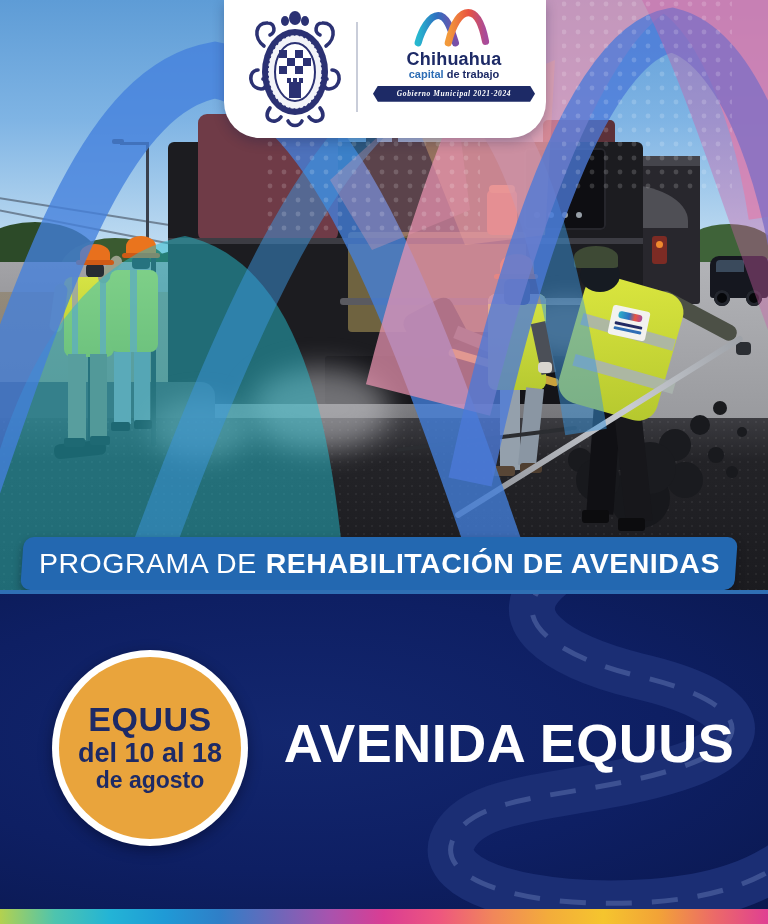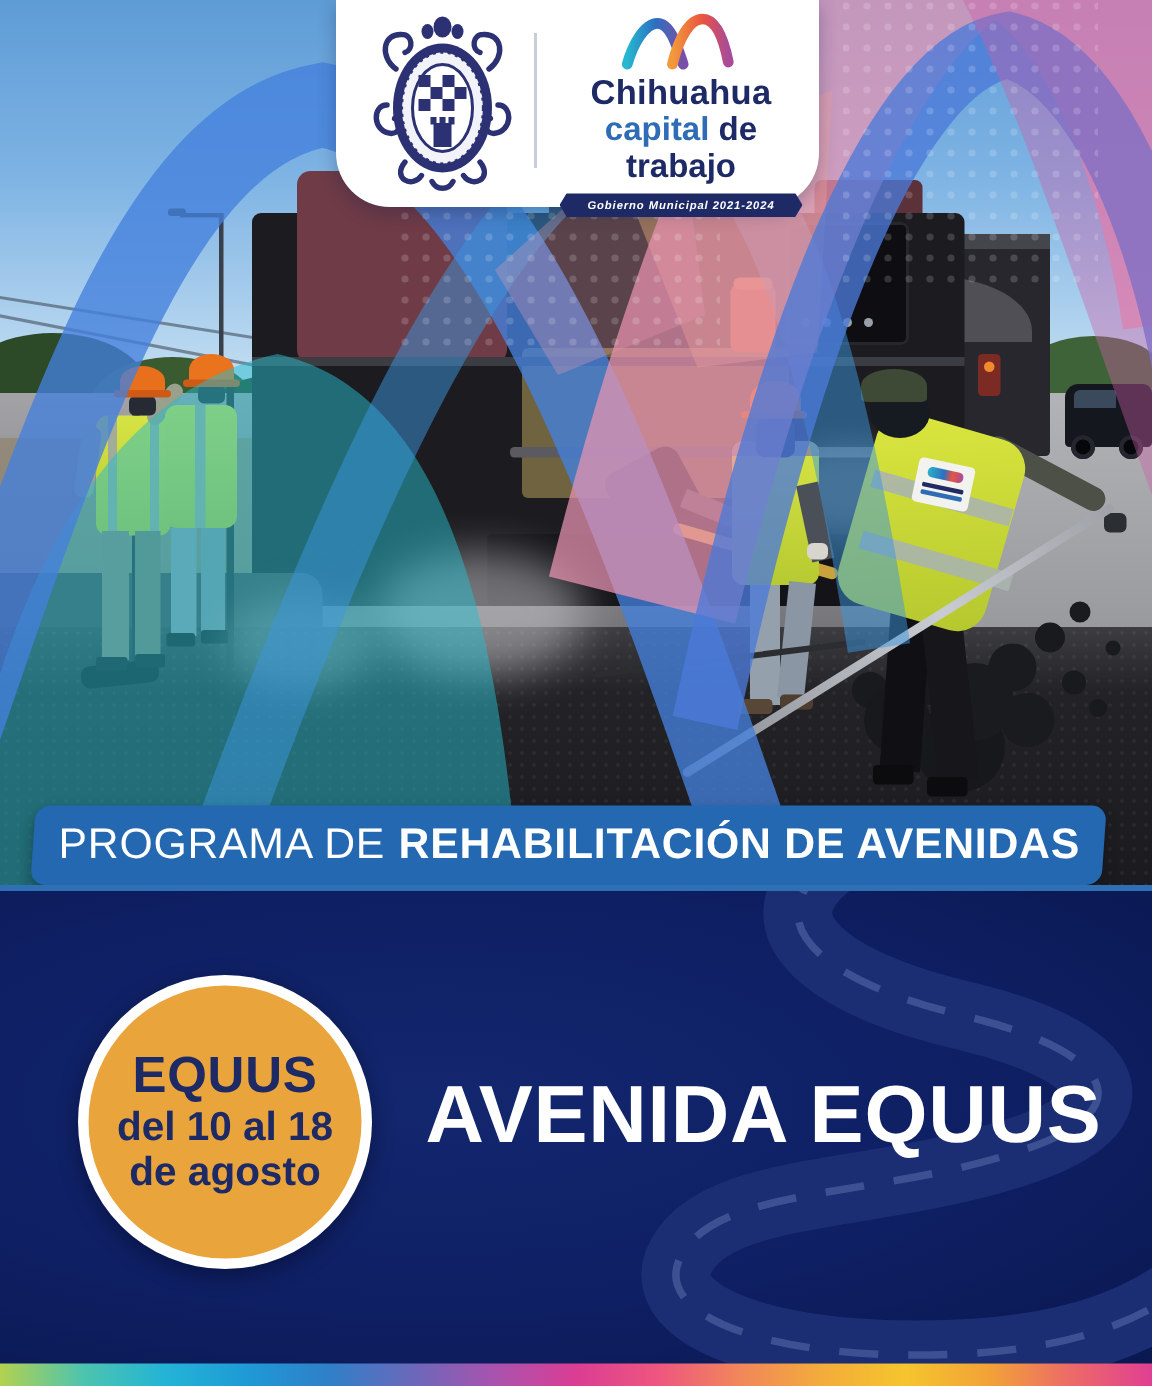--- a/index.html
+++ b/index.html
@@ -159,27 +159,27 @@
 
   .arcs{left:0;top:0;width:768px;height:592px;pointer-events:none;}
 
   
   .card{left:224px;top:0;width:322px;height:138px;background:#fff;border-radius:0 0 36px 36px;
     box-shadow:0 4px 12px rgba(20,30,70,.3);}
   .card .crest{position:absolute;left:24px;top:8px;width:94px;height:120px;}
   .card .divider{position:absolute;left:132px;top:22px;width:2px;height:90px;background:#c9cdd9;}
   .brand{position:absolute;left:140px;top:4px;width:180px;text-align:center;color:var(--text-navy,#222a63);}
   .brand .mlogo{width:86px;height:46px;margin:0 auto;display:block;}
-  .brand .city{font-size:23px;font-weight:bold;letter-spacing:.2px;line-height:1.0;margin-top:0;}
-  .brand .tag{font-size:22px;font-weight:bold;line-height:1.15;}
+  .brand .city{font-size:18px;font-weight:bold;letter-spacing:.2px;line-height:1.0;margin-top:0;}
+  .brand .tag{font-size:11px;font-weight:bold;line-height:1.15;}
   .brand .tag .hl{color:#2e6db5;}
   .ribbon{margin:5px auto 0;width:162px;height:16px;background:var(--text-navy,#222a63);
     clip-path:polygon(3% 0,97% 0,100% 50%,97% 100%,3% 100%,0 50%);
     color:#fff;font-size:7.5px;font-style:italic;font-weight:bold;letter-spacing:.6px;
-    display:flex;align-items:center;justify-content:center;}
+    display:flex;align-items:center;justify-content:center;font-family:Liberation Serif, serif;}
 
   
   .banner{left:22px;top:537px;width:714px;height:53px;background:var(--banner-blue,#2368b1);
     border-radius:10px;transform:skewX(-4deg);box-shadow:0 4px 9px rgba(0,0,20,.35);
     display:flex;align-items:center;justify-content:center;}
   .banner-inner{transform:skewX(4deg);color:#fff;font-size:28.5px;letter-spacing:.5px;white-space:nowrap;}
   .banner-inner .pfx{font-weight:normal;}
   .banner-inner .ttl{font-weight:bold;margin-left:9px;}
 
   
@@ -188,21 +188,21 @@
   .navy-topline{left:0;top:590px;width:768px;height:4px;background:#2f6fb4;}
   .roadgfx{position:absolute;left:0;top:0;width:768px;height:319px;}
 
   .badge{left:52px;top:650px;width:196px;height:196px;background:#fff;border-radius:50%;
     box-shadow:0 4px 14px rgba(0,0,20,.4);}
   .badge-core{position:absolute;left:7px;top:7px;width:182px;height:182px;border-radius:50%;
     background:var(--badge-orange,#e9a43c);display:flex;flex-direction:column;align-items:center;justify-content:center;
     color:var(--text-navy,#14235e);text-align:center;}
   .badge .l1{font-size:34px;font-weight:bold;letter-spacing:.5px;line-height:1.05;}
   .badge .l2{font-size:27px;font-weight:bold;line-height:1.12;}
-  .badge .l3{font-size:27px;font-weight:bold;line-height:1.12;}
+  .badge .l3{font-size:23px;font-weight:bold;line-height:1.12;}
 
   .avenue{left:256px;top:712px;width:506px;text-align:center;color:#fff;
     font-size:54px;font-weight:bold;letter-spacing:.5px;white-space:nowrap;}
 
   
   .strip{left:0;top:909px;width:768px;height:15px;
     background:linear-gradient(90deg,#b3d14f,#4ec4ae 10%,#23b4d6 20%,#1f9ad6 30%,#2f7fc8 38%,#6a68ba 46%,#a853ae 53%,#da3d93 60%,#ee567f 66%,#f1875a 72%,#f3ac3b 78%,#f5c52e 84%,#f2a337 90%,#ec6b67 95%,#e03f92 100%);}
 </style>
 </head>
 <body>

